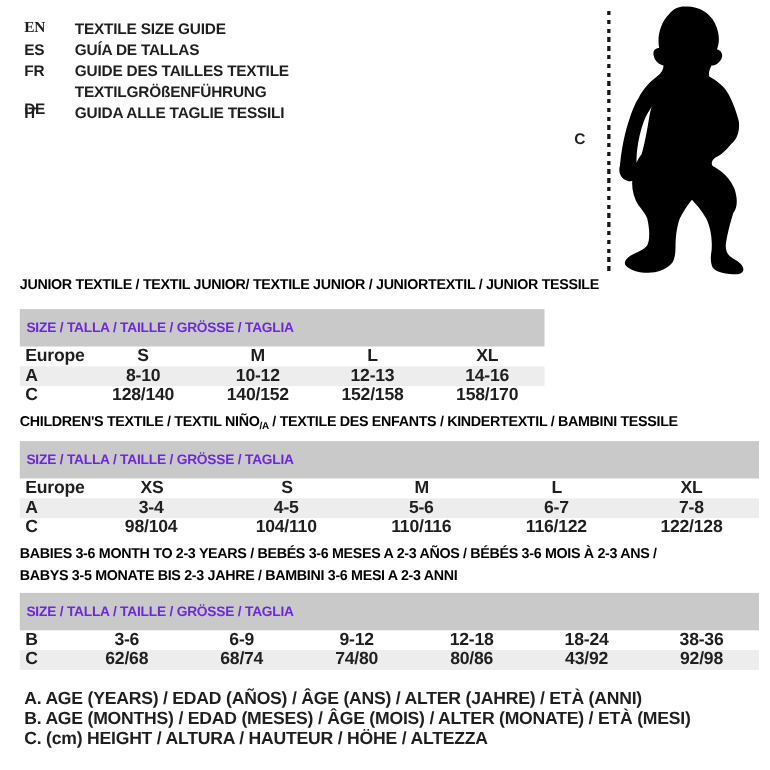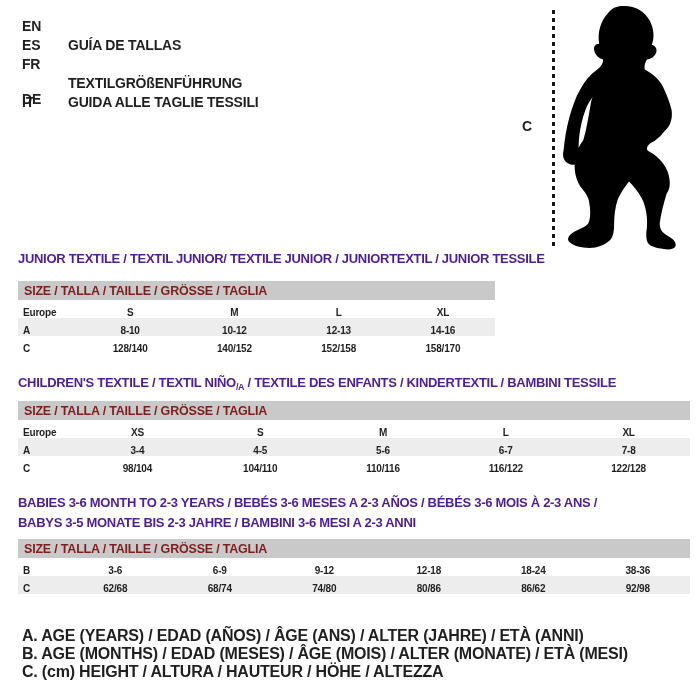--- a/index.html
+++ b/index.html
@@ -16,30 +16,30 @@
   .lang-row{display:flex;height:19px;align-items:center;font-size:14px;letter-spacing:-0.2px;}
   .lang-code{width:46px;flex:0 0 46px;}
   
   .dash-line{
     position:absolute;left:552px;top:10px;width:3px;height:238px;
     background:repeating-linear-gradient(to bottom,#151515 0 4px,transparent 4px 8px);
   }
   .c-label{position:absolute;left:522px;top:118px;font-size:14px;}
   .baby-svg{position:absolute;left:558px;top:4px;}
   
-  .sec-title{position:absolute;left:18px;font-size:13px;letter-spacing:-0.3px;color:#4c1d95;line-height:20px;white-space:nowrap;}
+  .sec-title{position:absolute;left:18px;font-size:13px;letter-spacing:-0.3px;color:#000000;line-height:20px;white-space:nowrap;}
   .sec-title .sub{font-size:9px;vertical-align:-3px;}
   .tbl{position:absolute;left:18px;}
   .band{
-    height:19px;display:flex;align-items:center;
-    background:#c9c9c9;color:#7f1d1d;
+    height:34px;display:flex;align-items:center;
+    background:#c9c9c9;color:#6d28d9;
     font-size:12.5px;padding-left:6px;letter-spacing:-0.2px;
     box-sizing:border-box;
   }
-  .trow{display:flex;height:18px;align-items:flex-end;font-size:10px;letter-spacing:-0.2px;}
+  .trow{display:flex;height:18px;align-items:flex-start;font-size:16px;letter-spacing:-0.2px;}
   .trow.shaded{background:#ededed;}
   .tcell{flex:1;text-align:center;}
   .tcell.label{text-align:left;padding-left:5px;box-sizing:border-box;}
   #table1{width:477px;top:281px;}
   #table2{width:672px;top:401px;}
   #table3{width:672px;top:539px;}
   #table1 .tcell.label{flex:0 0 60px;}
   #table2 .tcell.label{flex:0 0 58px;}
   #table3 .tcell.label{flex:0 0 45px;}
   #sec1-title{top:249px;}
@@ -47,28 +47,30 @@
   #sec3-title{top:493px;}
   
   .footnotes{position:absolute;left:22px;top:627px;}
   .footnote{height:18px;display:flex;align-items:center;font-size:16px;letter-spacing:-0.2px;white-space:nowrap;}
 </style>
 </head>
 <body>
 
 <div class="lang-list">
     <div class="lang-row">
-      <div class="lang-code" style="display: inline-block;">EN</div>
+      <div class="lang-code" style="display: inline-block; font-family: Liberation Serif, serif;">EN</div>
+      <div>TEXTILE SIZE GUIDE</div>
     </div>
     <div class="lang-row">
       <div class="lang-code" style="display: inline-block;">ES</div>
       <div>GUÍA DE TALLAS</div>
     </div>
     <div class="lang-row">
       <div class="lang-code" style="display: inline-block;">FR</div>
+      <div>GUIDE DES TAILLES TEXTILE</div>
     </div>
     <div class="lang-row">
       <div class="lang-code" style="display: inline-block; margin-top: 32px;">DE</div>
       <div>TEXTILGRÖßENFÜHRUNG</div>
     </div>
     <div class="lang-row">
       <div class="lang-code" style="display: inline-block;">IT</div>
       <div>GUIDA ALLE TAGLIE TESSILI</div>
     </div>
   </div>
@@ -180,21 +182,21 @@
       <div class="tcell">12-18</div>
       <div class="tcell">18-24</div>
       <div class="tcell">38-36</div>
     </div>
     <div class="trow shaded">
       <div class="tcell label">C</div>
       <div class="tcell">62/68</div>
       <div class="tcell">68/74</div>
       <div class="tcell">74/80</div>
       <div class="tcell">80/86</div>
-      <div class="tcell">86/62</div>
+      <div class="tcell">43/92</div>
       <div class="tcell">92/98</div>
     </div>
   </div>
 
 <div class="footnotes">
     <div class="footnote">A. AGE (YEARS) / EDAD (AÑOS) / ÂGE (ANS) / ALTER (JAHRE) / ETÀ (ANNI)</div>
     <div class="footnote">B. AGE (MONTHS) / EDAD (MESES) / ÂGE (MOIS) / ALTER (MONATE) / ETÀ (MESI)</div>
     <div class="footnote">C. (cm) HEIGHT / ALTURA / HAUTEUR / HÖHE / ALTEZZA</div>
   </div>
 

